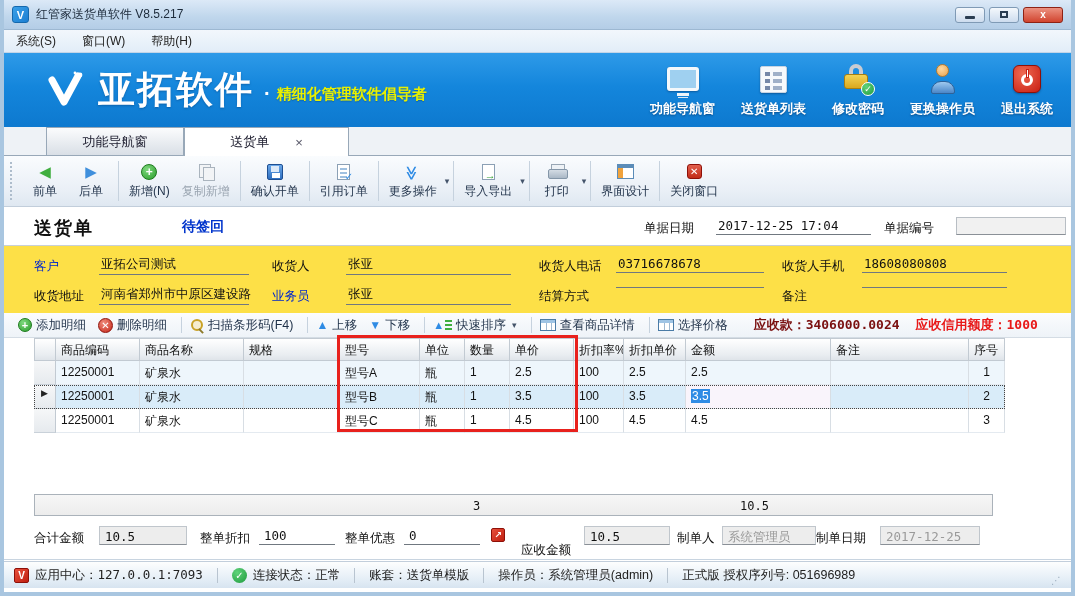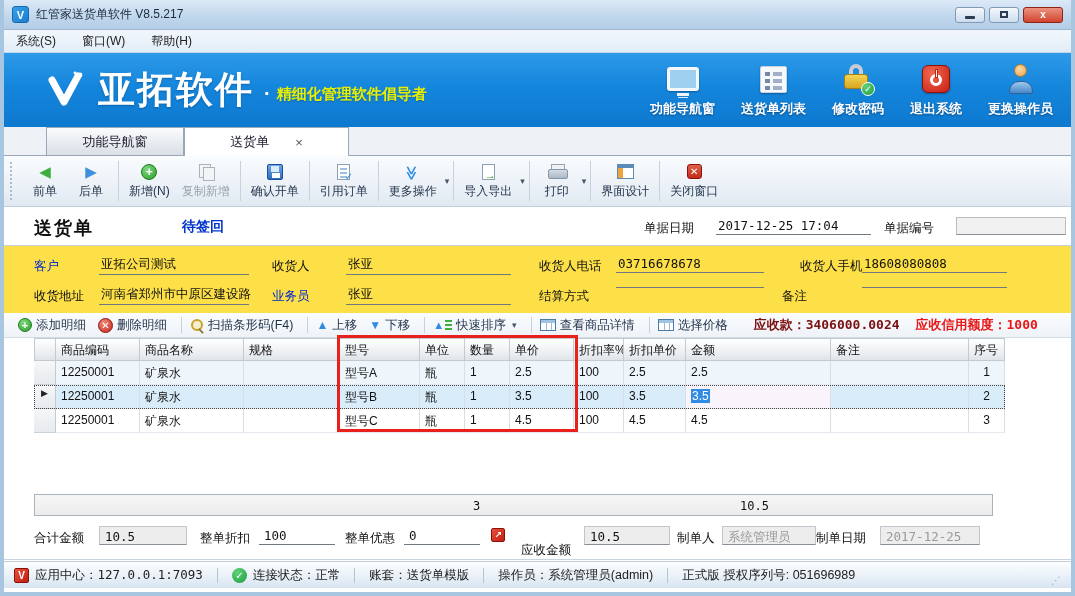--- a/index.html
+++ b/index.html
@@ -219,35 +219,35 @@
             <span class="ic-lock">
               <span class="shackle"></span>
               <span class="body"></span>
               <span class="badge">✓</span>
             </span>
           </span>
         <span class="bact-label">修改密码</span>
       </div>
       <div class="bact">
         <span class="bicon">
+            <span class="ic-person">
+              <span class="head"></span>
+              <span class="torso"></span>
+            </span>
+          </span>
+        <span class="bact-label">更换操作员</span>
+      </div>
+      <div class="bact">
+        <span class="bicon">
             <span class="ic-power">
               <span class="ring"></span>
               <span class="stem"></span>
             </span>
           </span>
         <span class="bact-label">退出系统</span>
-      </div>
-      <div class="bact">
-        <span class="bicon">
-            <span class="ic-person">
-              <span class="head"></span>
-              <span class="torso"></span>
-            </span>
-          </span>
-        <span class="bact-label">更换操作员</span>
       </div>
     </div>
   </div>
 
   <div class="band tabbar">
     <div class="tab inactive">
       <span>功能导航窗</span>
     </div>
     <div class="tab active">
       <span>送货单</span>
@@ -344,21 +344,21 @@
     <span class="fld-box" style="left:952px; top:10px; width:110px;"></span>
   </div>
 
   <div class="band fields">
     <span class="fld-label blue" style="left:30px; top:12px;">客户</span>
     <span class="fld-value" style="left:95px; top:10px; width:150px; font-family:inherit;">亚拓公司测试</span>
     <span class="fld-label" style="left:268px; top:12px;">收货人</span>
     <span class="fld-value" style="left:342px; top:10px; width:165px; font-family:inherit;">张亚</span>
     <span class="fld-label" style="left:535px; top:12px;">收货人电话</span>
     <span class="fld-value" style="left:612px; top:10px; width:148px;">03716678678</span>
-    <span class="fld-label" style="left:778px; top:12px;margin-left:18px;">收货人手机</span>
+    <span class="fld-label" style="left:778px; top:12px;">收货人手机</span>
     <span class="fld-value" style="left:858px; top:10px; width:145px;">18608080808</span>
 
     <span class="fld-label" style="left:30px; top:42px;">收货地址</span>
     <span class="fld-value" style="left:95px; top:40px; width:150px; font-family:inherit;">河南省郑州市中原区建设路</span>
     <span class="fld-label blue" style="left:268px; top:42px;">业务员</span>
     <span class="fld-value" style="left:342px; top:40px; width:165px; font-family:inherit;">张亚</span>
     <span class="fld-label" style="left:535px; top:42px;">结算方式</span>
     <span class="fld-value" style="left:612px; top:40px; width:148px;"></span>
     <span class="fld-label" style="left:778px; top:42px;">备注</span>
     <span class="fld-value" style="left:858px; top:40px; width:145px;"></span>

